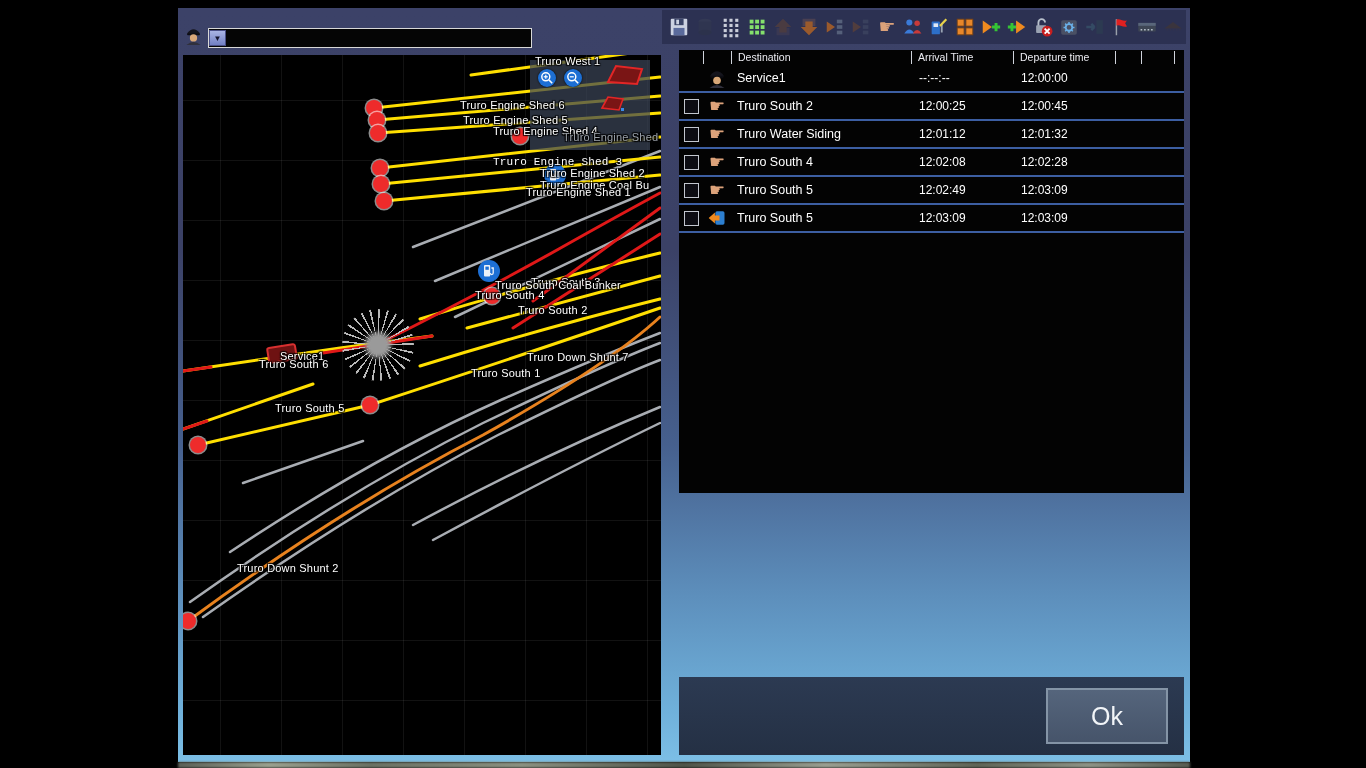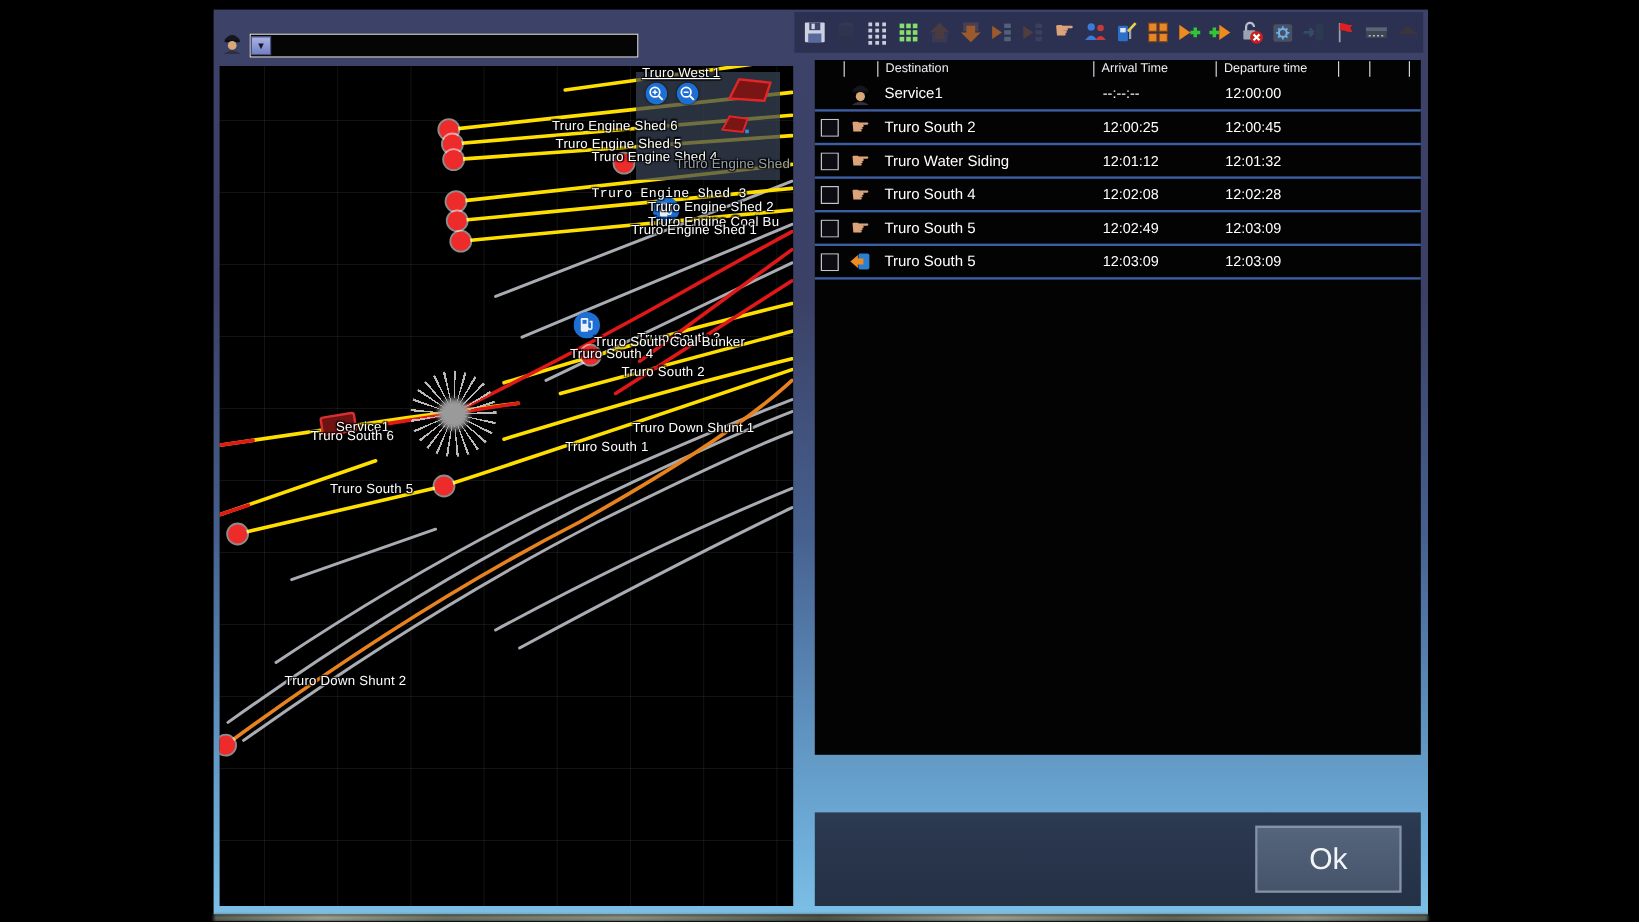--- a/index.html
+++ b/index.html
@@ -47,21 +47,21 @@
   .mlabel{position:absolute;color:#fff;font-size:11px;white-space:nowrap;letter-spacing:.2px;
     text-shadow:1px 1px 1px #000,-1px -1px 1px #000,1px -1px 1px #000,-1px 1px 1px #000;}
   .mlabel.muted{color:#9aa0a8;}
   .map-overlay{position:absolute;left:347px;top:5px;width:120px;height:90px;
     background:rgba(58,68,86,.72);}
   .zbtn{position:absolute;width:18px;height:18px;border-radius:50%;background:#1d6fd4;border:none;padding:0;
     display:flex;align-items:center;justify-content:center;box-shadow:0 0 2px #000;}
   .zbtn svg{width:16px;height:16px;}
 
   
-  .table{position:absolute;left:501px;top:42px;width:505px;height:579px;background:#030303;color:#fff;}
+  .table{position:absolute;left:501px;top:42px;width:505px;height:443px;background:#030303;color:#fff;}
   .thead{display:flex;height:15px;align-items:center;font-size:10.5px;color:#ececf2;}
   .th{box-sizing:border-box;height:13px;line-height:13px;padding-left:6px;border-left:1px solid #cfd3db;overflow:hidden;white-space:nowrap;}
   .th:first-child{border-left:none;}
   .w0{width:24px;} .w1{width:28px;} .w2{width:180px;} .w3{width:102px;} .w4{width:102px;} .w5{width:26px;} .w6{width:34px;border-right:1px solid #cfd3db;}
   .trow{display:flex;height:26px;align-items:center;border-bottom:2px solid #3c5ea2;font-size:12.5px;}
   .c{box-sizing:border-box;overflow:hidden;white-space:nowrap;}
   .c0{width:24px;display:flex;justify-content:center;}
   .c1{width:28px;display:flex;justify-content:center;align-items:center;}
   .c1 svg{width:20px;height:20px;}
   .c1 .glyph{font-size:18px;color:#dca27a;line-height:20px;}
@@ -344,35 +344,35 @@
               <path d="M13.4 8 h1.8 v5 a1.5 1.5 0 0 1 -3 0" fill="none" stroke="#eef2f8" stroke-width="1.3"></path>
             </svg></div>
           <div class="fuel" style="left: 295px; top: 205px;"><svg viewBox="0 0 22 22">
               <circle cx="11" cy="11" r="11" fill="#1d6fd4"></circle>
               <rect x="6" y="5" width="6.2" height="11.5" rx="1" fill="#eef2f8"></rect>
               <rect x="7.4" y="6.6" width="3.4" height="3.2" fill="#1d6fd4"></rect>
               <path d="M13.4 8 h1.8 v5 a1.5 1.5 0 0 1 -3 0" fill="none" stroke="#eef2f8" stroke-width="1.3"></path>
             </svg></div>
         </div>
       <div id="map-labels">
-          <span class="mlabel" style="left: 352px; top: 0px; text-decoration: underline;">Truro West 1</span>
+          <span class="mlabel" style="left: 352px; top: 0px;">Truro West 1</span>
           <span class="mlabel" style="left: 277px; top: 44px;">Truro Engine Shed 6</span>
           <span class="mlabel" style="left: 280px; top: 59px;">Truro Engine Shed 5</span>
           <span class="mlabel" style="left: 310px; top: 70px;">Truro Engine Shed 4</span>
           <span class="mlabel muted" style="left: 380px; top: 76px;">Truro Engine Shed</span>
           <span class="mlabel" style="left: 310px; top: 101px; font-family: Liberation Mono, monospace;">Truro Engine Shed 3</span>
           <span class="mlabel" style="left: 357px; top: 112px;">Truro Engine Shed 2</span>
           <span class="mlabel" style="left: 357px; top: 124px;">Truro Engine Coal Bu</span>
           <span class="mlabel" style="left: 343px; top: 131px;">Truro Engine Shed 1</span>
           <span class="mlabel" style="left: 348px; top: 221px;">Truro South 3</span>
           <span class="mlabel" style="left: 312px; top: 224px;">Truro South Coal Bunker</span>
           <span class="mlabel" style="left: 292px; top: 234px;">Truro South 4</span>
           <span class="mlabel" style="left: 335px; top: 249px;">Truro South 2</span>
           <span class="mlabel" style="left: 288px; top: 296px; margin-top: 16px;">Truro South 1</span>
-          <span class="mlabel" style="left: 344px; top: 296px;">Truro Down Shunt 1</span>
+          <span class="mlabel" style="left: 344px; top: 296px;">Truro Down Shunt 7</span>
           <span class="mlabel" style="left: 97px; top: 295px;">Service1</span>
           <span class="mlabel" style="left: 76px; top: 303px;">Truro South 6</span>
           <span class="mlabel" style="left: 92px; top: 347px;">Truro South 5</span>
           <span class="mlabel" style="left: 54px; top: 507px;">Truro Down Shunt 2</span>
         </div>
     </div>
 
     <div class="table">
       <div class="thead">
         <span class="th w0"></span>

